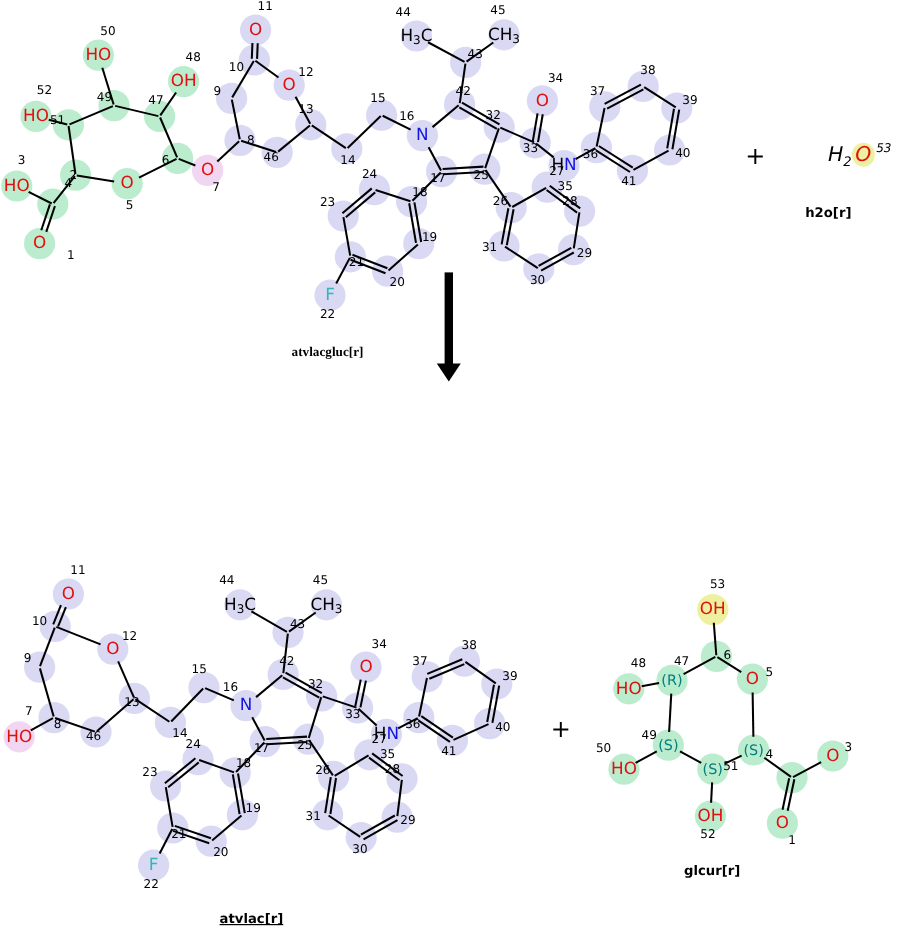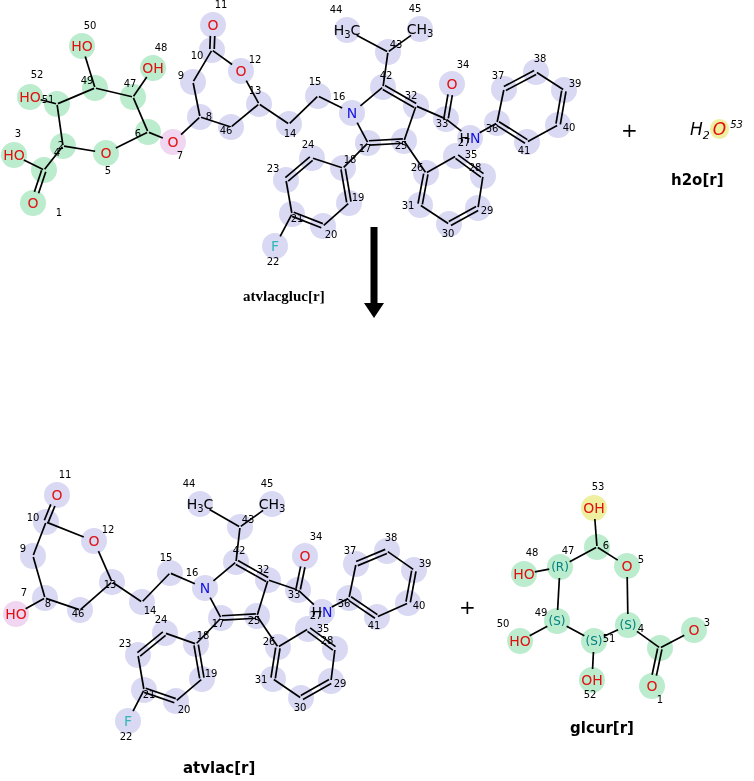--- a/index.html
+++ b/index.html
@@ -1,20 +1,20 @@
 <!DOCTYPE html>
 <html><head>
 <meta charset="utf-8">
 <style>
   html,body{margin:0;padding:0;background:#fff;}
   body{font-family:"DejaVu Sans",sans-serif;}
   .canvas{position:relative;width:754px;height:781px;background:#fff;overflow:hidden;}
   svg{position:absolute;left:0;top:0;}
   svg text{font-family:"DejaVu Sans",sans-serif;}
-  .lbl{position:absolute;font-weight:bold;font-size:15px;color:#000;white-space:nowrap;}
+  .lbl{position:absolute;font-weight:bold;font-size:11px;color:#000;white-space:nowrap;}
   .plus{position:absolute;font-size:20px;color:#000;}
   .water{position:absolute;font-size:17px;color:#000;white-space:nowrap;font-style:italic;}
   .water sub{font-size:11px;}
   .water .o{color:#e01010;background:#efefa0;border-radius:50%;padding:0 3px;}
   .water .num{font-size:10px;position:relative;top:-7px;margin-left:1px;color:#000;}
 </style>
 </head>
 <body>
 
 <div class="canvas">
@@ -419,19 +419,19 @@
     </svg>
 
   <span class="plus" style="left:621px;top:118px;">+</span>
 
   <span class="water" style="left:690px;top:119px;"><span>H</span><sub>2</sub><span class="o">O</span><span class="num">53</span></span>
 
   <div class="lbl" style="left:671px;top:171px;">h2o[r]</div>
 
   <div class="lbl" style="left:243px;top:288px;font-family:Liberation Serif, serif;">atvlacgluc[r]</div>
 
-  <div class="lbl" style="left:183px;top:759px;">atvlac[r]</div>
+  <div class="lbl" style="left:183px;top:759px;text-decoration:underline;">atvlac[r]</div>
 
   <span class="plus" style="left:459px;top:595px;">+</span>
 
   <div class="lbl" style="left:570px;top:719px;text-align:right;">glcur[r]</div>
 
 </div>
 
 </body></html>

